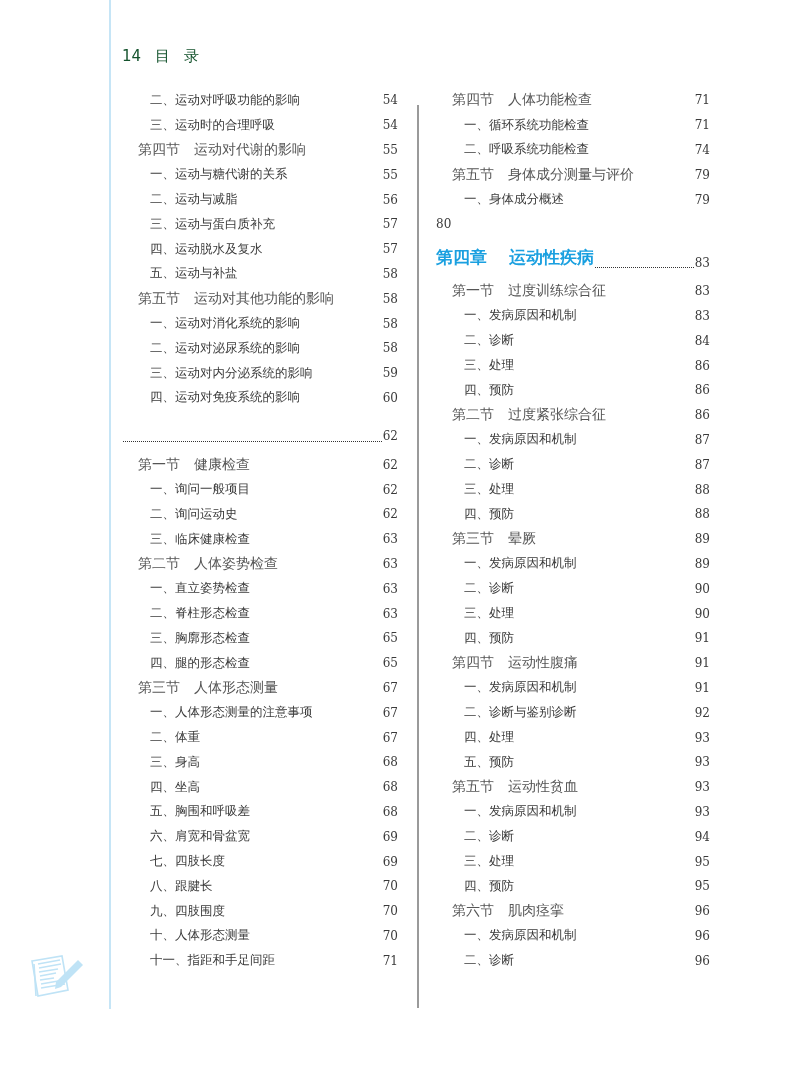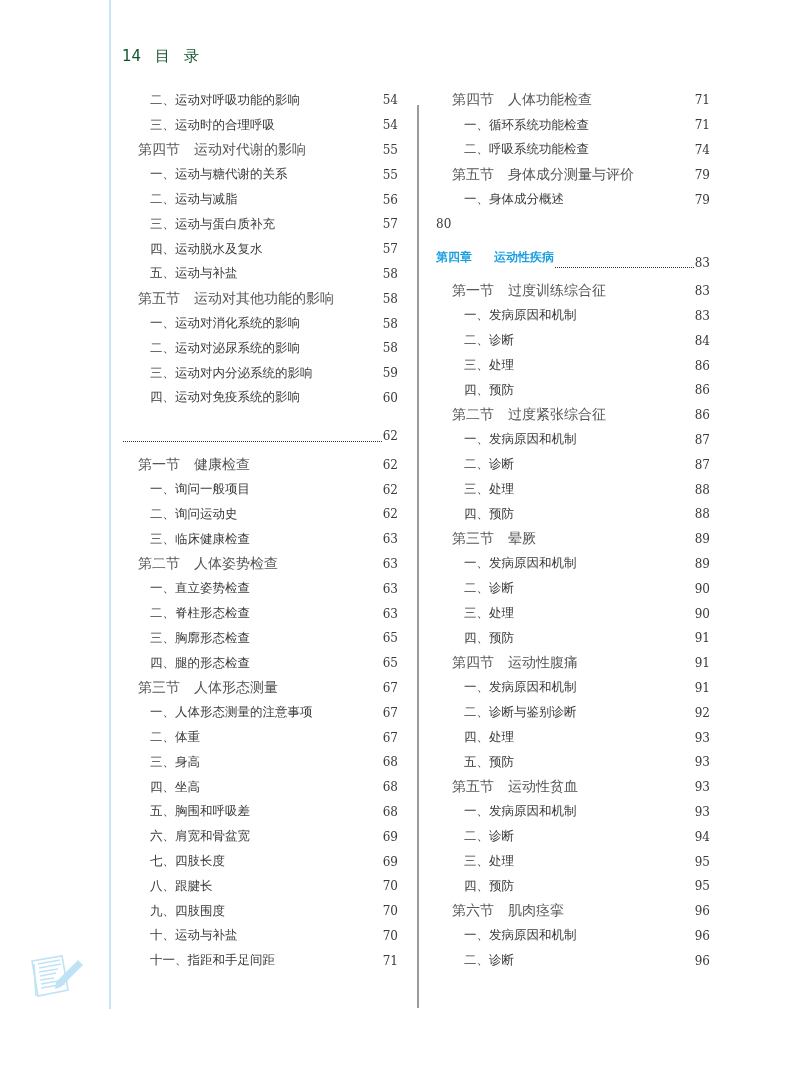--- a/index.html
+++ b/index.html
@@ -33,21 +33,21 @@
   .row .page { flex: 0 0 auto; font-size: 12px; }
   .row.section .label {
     padding-left: 16px; font-family: "DejaVu Sans", "Liberation Sans", sans-serif;
     font-size: 14px; color: #555;
   }
   .row.item .label { padding-left: 28px; }
   .row.section .label .num { margin-right: 14px; }
   .row.chapter { height: 42px; align-items: center; }
   .row.chapter .label {
     font-family: "DejaVu Sans", "Liberation Sans", sans-serif; font-weight: bold;
-    font-size: 12px; color: #1aa0e0; display: flex; align-items: baseline;
+    font-size: 17px; color: #1aa0e0; display: flex; align-items: baseline;
   }
   .row.chapter .label .num { margin-right: 22px; }
   .row.chapter .leader {
     flex: 1 1 auto; border-bottom: 1.5px dotted #333; margin: 0 1px; height: 16px;
     align-self: center; transform: translateY(2px);
   }
   .row.chapter .page { align-self: center; transform: translateY(5px); }
   .deco-icon { position: absolute; left: 28px; top: 952px; width: 56px; height: 46px; }
 </style>
 </head>
@@ -188,21 +188,21 @@
     </div>
     <div class="row item">
       <span class="label"><span>八、跟腱长</span></span>
       <span class="page">70</span>
     </div>
     <div class="row item">
       <span class="label"><span>九、四肢围度</span></span>
       <span class="page">70</span>
     </div>
     <div class="row item">
-      <span class="label"><span>十、运动与补盐</span></span>
+      <span class="label"><span>十、人体形态测量</span></span>
       <span class="page">70</span>
     </div>
     <div class="row item">
       <span class="label"><span>十一、指距和手足间距</span></span>
       <span class="page">71</span>
     </div>
   </div>
 <div class="col right" id="col-right">
     <div class="row section">
       <span class="label"><span class="num">第四节</span><span>人体功能检查</span></span>

